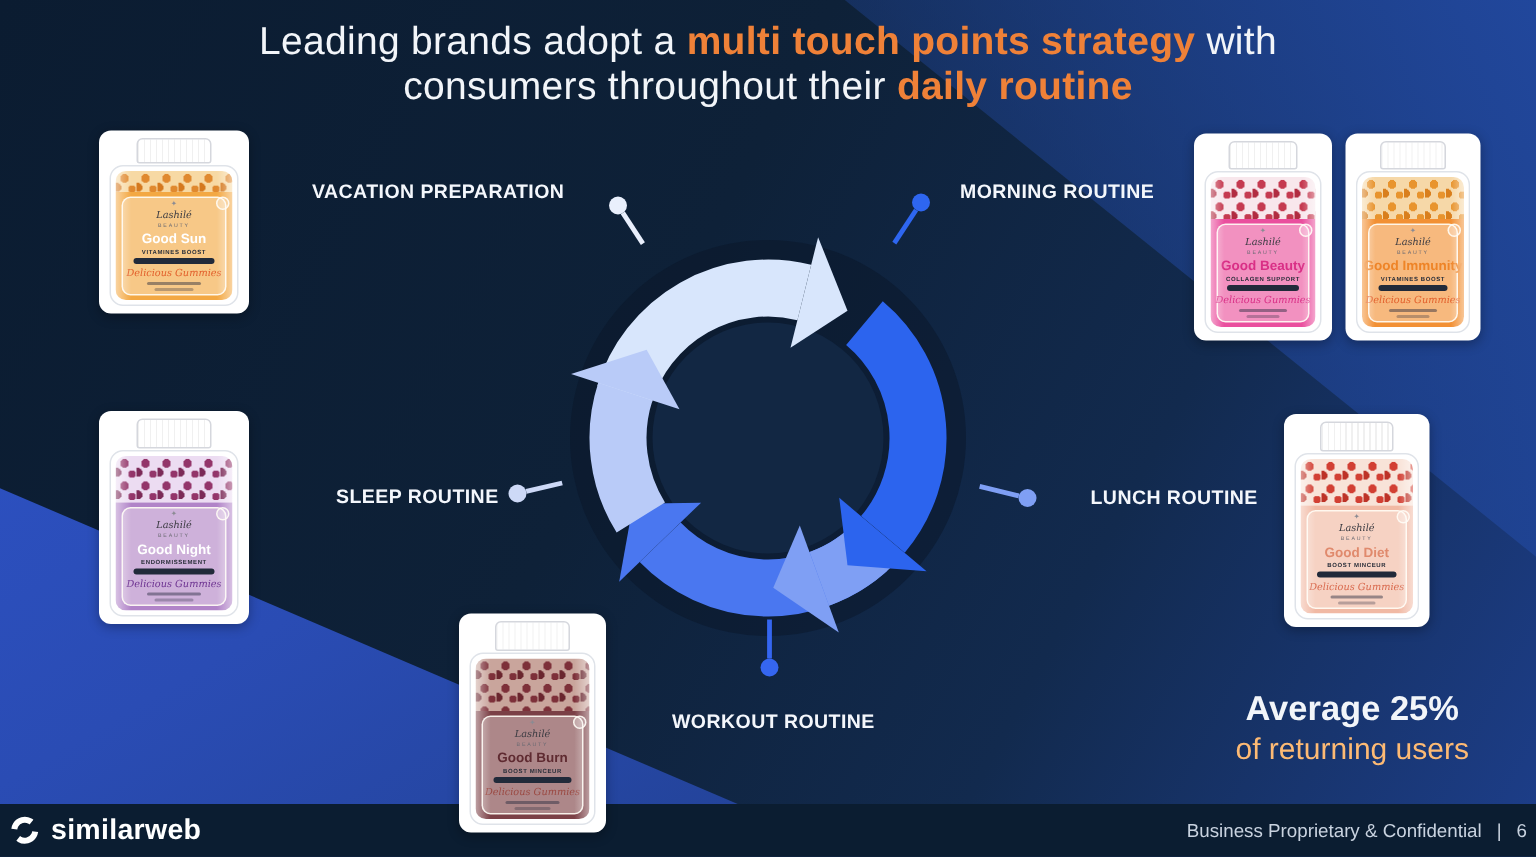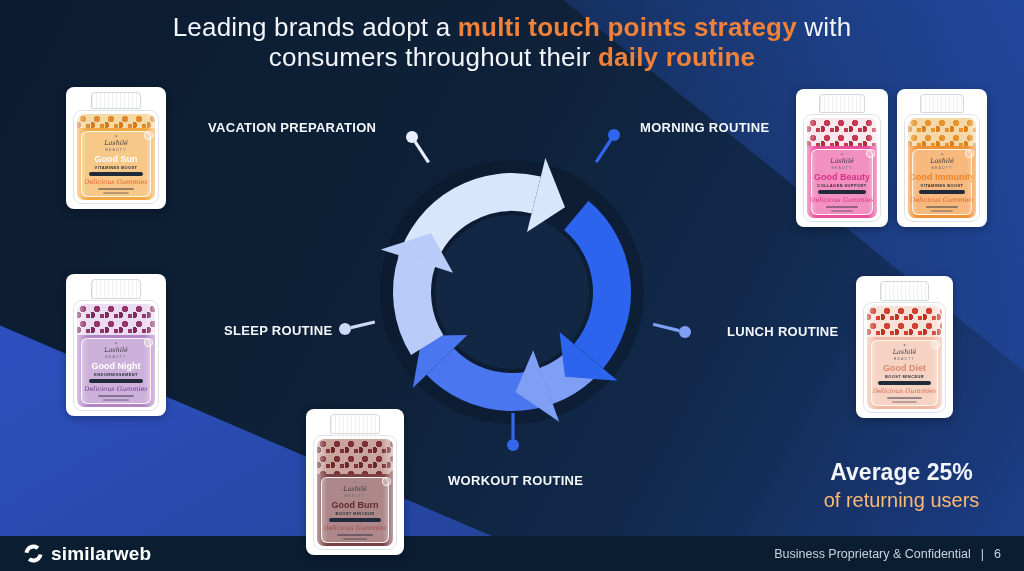--- a/index.html
+++ b/index.html
@@ -34,21 +34,21 @@
   .lbl-lunch    { left:727px; top:324px; }
   .lbl-workout  { left:448px; top:473px; }
 
   
   .stat { position:absolute; left:799px; top:459px; width:205px; text-align:center; color:#f2f5f9; z-index:3; }
   .stat-bold { font-size:23px; font-weight:700; }
   .stat-rest { font-size:20px; font-weight:400; margin-top:3px; color:#fdba74; }
 
   
   .footer { position:absolute; left:0; bottom:0; width:1024px; height:35px; background:#0b1d31;
-    display:flex; align-items:center; justify-content:space-between; padding:0 23px; z-index:4; }
+    display:flex; align-items:center; justify-content:space-between; padding:0 6px; z-index:4; }
   .logo { display:flex; align-items:center; gap:7px; }
   .logo-text { color:#ffffff; font-size:19px; font-weight:700; letter-spacing:.2px; }
   .conf { color:#c9d3e0; font-size:12.5px; display:flex; align-items:center; gap:10px; }
 
   
   .product-card { position:absolute; background:#ffffff; border-radius:8px;
     box-shadow:0 2px 8px rgba(0,0,0,.3); z-index:5; padding:5px; }
   .pos-sun      { left:66px;  top:87px;  width:100px; height:122px; }
   .pos-night    { left:66px;  top:274px; width:100px; height:142px; }
   .pos-burn     { left:306px; top:409px; width:98px;  height:146px; z-index:6; }

